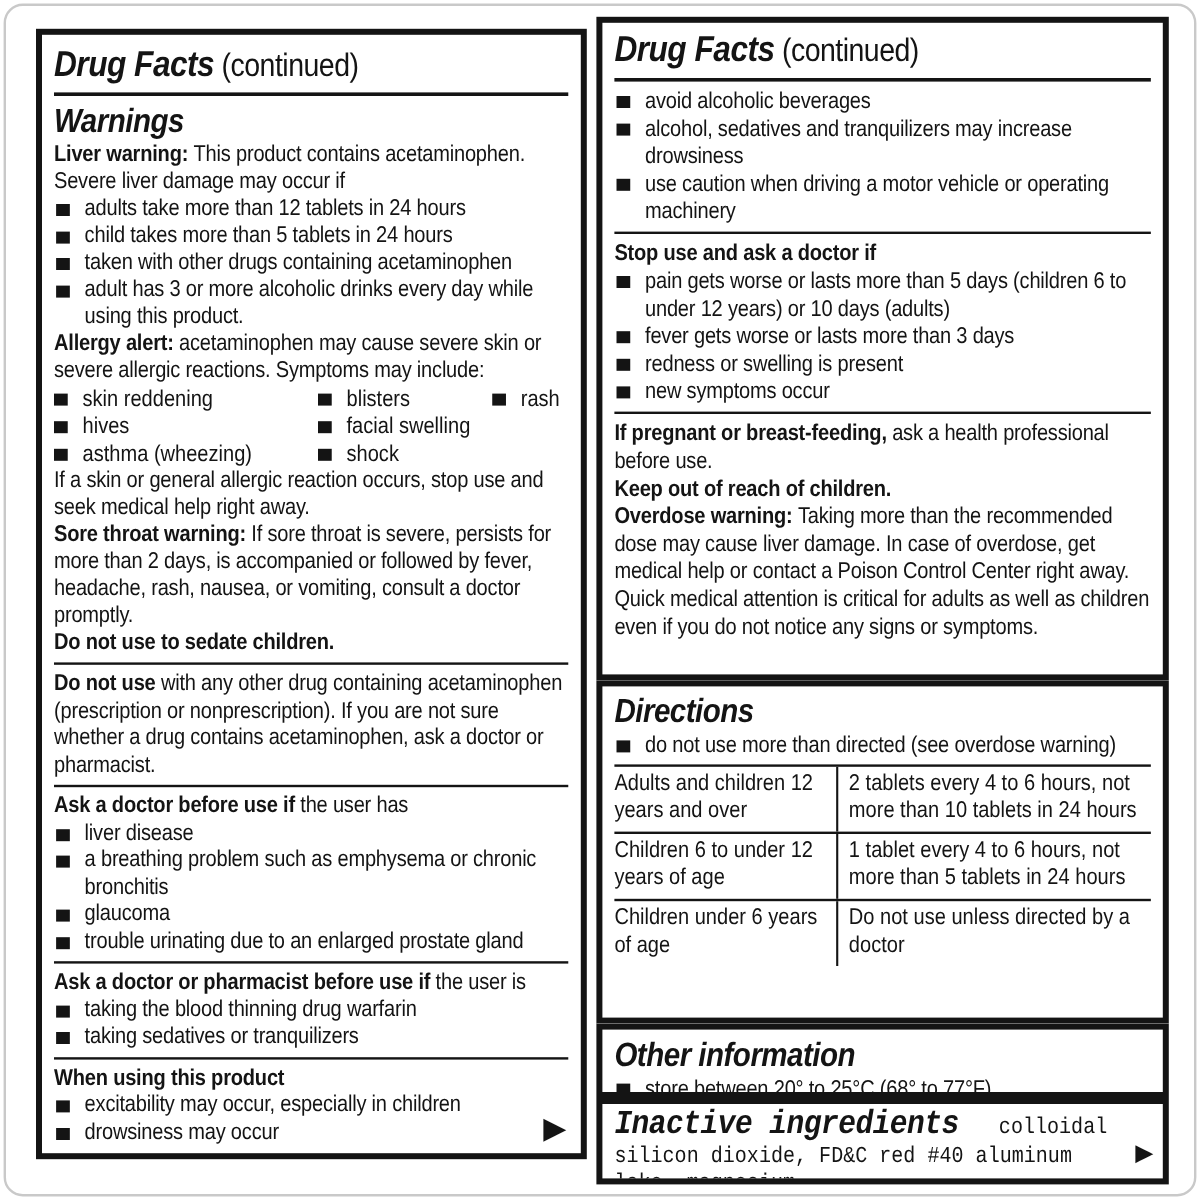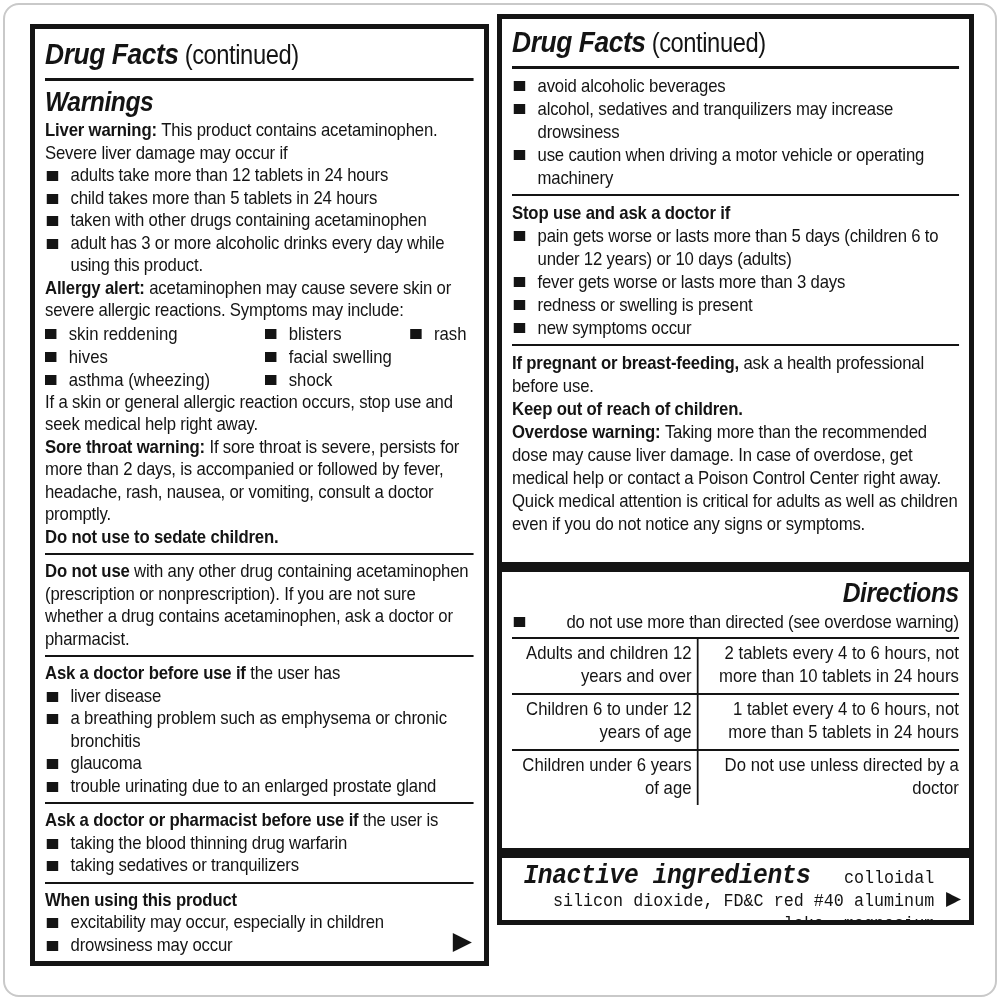--- a/index.html
+++ b/index.html
@@ -16,21 +16,21 @@
     border-radius:16px; background:#fff;
   }
   
   .panel{
     position:absolute; border:5px solid var(--ink); background:#fff;
     overflow:hidden;
   }
   .left-panel{ left:30px; top:24px; width:459px; height:942px; padding:6px 10px; }
   .right-col{ position:absolute; left:497px; top:14px; width:477px; }
   .rbox{ position:relative; border:5px solid var(--ink); background:#fff; overflow:hidden; padding:4px 10px 4px; }
-  .rbox + .rbox{ margin-top:0px;text-align:right; }
+  .rbox + .rbox{ margin-top:0px; }
   .rbox.b1{ height:553px; }
   .rbox.b2{ height:286px; }
   .rbox.b3{ height:62px;  }
   .rbox.b4{ height:72px;font-family:Liberation Mono, monospace;  }
   
   .condense{ width:113.6%; transform:scaleX(0.88); transform-origin:left top; }
   
   .panel-title{
     font-size:30px; line-height:36px; letter-spacing:-0.5px;
     border-bottom:3px solid var(--ink); padding:1px 0 5px; margin-bottom:5px;
@@ -169,19 +169,27 @@
             <div class="tc1">Children 6 to under 12 years of age</div>
             <div class="tc2">1 tablet every 4 to 6 hours, not more than 5 tablets in 24 hours</div>
           </div>
           <div class="trow">
             <div class="tc1">Children under 6 years of age</div>
             <div class="tc2">Do not use unless directed by a doctor</div>
           </div>
         </div>
       </div>
     </div>
+    <div class="rbox b3">
+      <div class="condense">
+        <div class="sec-heading">Other information</div>
+        <div class="bullets">
+          <div class="bullet"><span class="sq"></span><span class="btxt">store between 20° to 25°C (68° to 77°F)</span></div>
+        </div>
+      </div>
+    </div>
     <div class="rbox b4">
       <div class="condense">
         <div class="inline-head"><span class="ih">Inactive ingredients</span><span class="ihrest">colloidal silicon dioxide, FD&amp;C red #40 aluminum lake, magnesium</span></div>
       </div>
       <span class="arrow">▶</span>
     </div>
   </div>
 
 </body></html>

